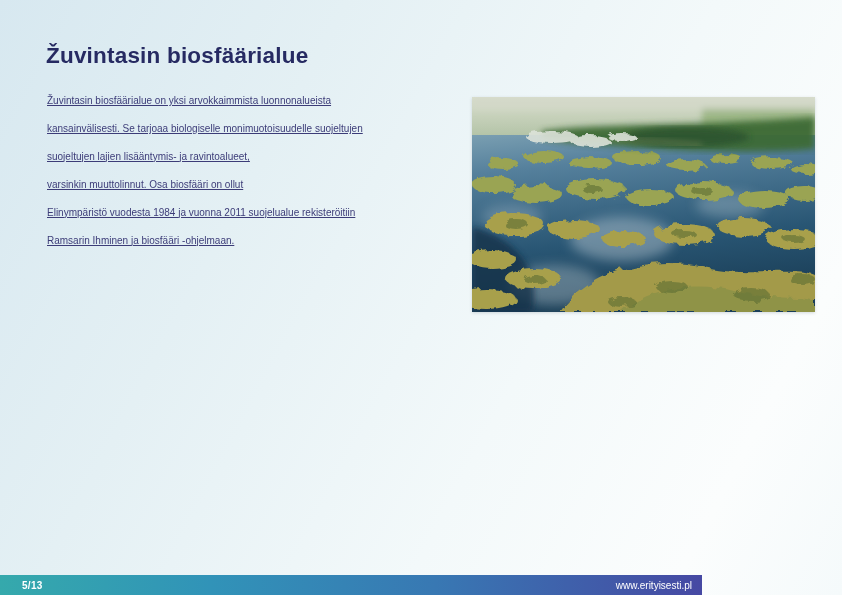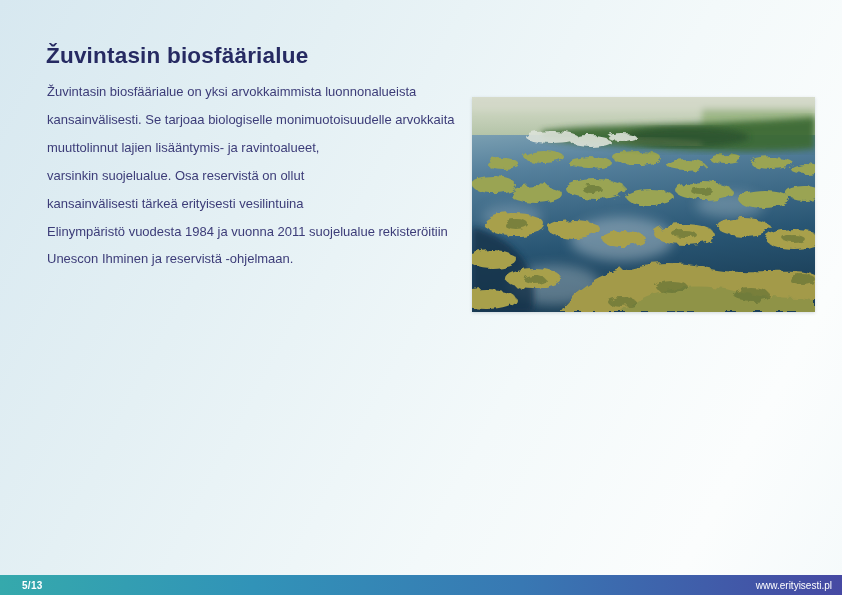--- a/index.html
+++ b/index.html
@@ -9,57 +9,57 @@
     overflow:hidden;
     background:linear-gradient(118deg,#d7e8f0 0%,#e4f0f4 30%,#f3f9fa 62%,#fbfdfd 85%,#f5fafb 100%);
     font-family:"Liberation Sans", sans-serif;
   }
   .title{
     position:absolute;left:46px;top:43px;
     font-size:22.5px;font-weight:bold;letter-spacing:.2px;
     color:#262a62;margin:0;
   }
   .body-text{
-    position:absolute;left:47px;top:78px;
-    font-size:13px;line-height:27.9px;
+    position:absolute;left:47px;top:87px;
+    font-size:10px;line-height:27.9px;
     color:#3c3c78;
     z-index:1;
+    text-decoration:underline;
   }
   .body-line{white-space:nowrap;}
   .photo{
     position:absolute;left:472px;top:97px;width:343px;height:215px;
     z-index:2;overflow:hidden;
     box-shadow:0 1px 3px rgba(40,60,80,.18);
   }
   .photo svg{display:block;width:100%;height:100%;}
   .footer{
-    position:absolute;left:0;bottom:0;width:842px;height:20px;
+    position:absolute;left:0;bottom:0;width:702px;height:20px;
     background:linear-gradient(90deg,#35a9ac 0%,#3193b8 30%,#3878b3 62%,#4649a3 100%);
     display:flex;align-items:center;justify-content:space-between;
     box-sizing:border-box;padding:0 10px 0 22px;
     color:#ffffff;z-index:3;
   }
   .page-num{font-size:10px;font-weight:bold;letter-spacing:.3px;}
   .website{font-size:10px;}
 </style>
 </head>
 <body>
 
 <div class="slide">
 
   <h1 class="title">Žuvintasin biosfäärialue</h1>
 
   <div class="body-text">
     <div class="body-line">Žuvintasin biosfäärialue on yksi arvokkaimmista luonnonalueista</div>
-    <div class="body-line">kansainvälisesti. Se tarjoaa biologiselle monimuotoisuudelle arvokkaita</div>
-    <div class="body-line">muuttolinnut lajien lisääntymis- ja ravintoalueet,</div>
-    <div class="body-line">varsinkin suojelualue. Osa reservistä on ollut</div>
-    <div class="body-line">kansainvälisesti tärkeä erityisesti vesilintuina</div>
+    <div class="body-line">kansainvälisesti. Se tarjoaa biologiselle monimuotoisuudelle suojeltujen</div>
+    <div class="body-line">suojeltujen lajien lisääntymis- ja ravintoalueet,</div>
+    <div class="body-line">varsinkin muuttolinnut. Osa biosfääri on ollut</div>
     <div class="body-line">Elinympäristö vuodesta 1984 ja vuonna 2011 suojelualue rekisteröitiin</div>
-    <div class="body-line">Unescon Ihminen ja reservistä -ohjelmaan.</div>
+    <div class="body-line">Ramsarin Ihminen ja biosfääri -ohjelmaan.</div>
   </div>
 
   <div class="photo">
     <svg viewBox="0 0 343 215" preserveAspectRatio="none" aria-hidden="true">
       <defs>
         <linearGradient id="wg" x1="0" y1="0" x2="0.15" y2="1">
           <stop offset="0" stop-color="#9dbcc6"></stop>
           <stop offset="0.35" stop-color="#55809c"></stop>
           <stop offset="0.72" stop-color="#295674"></stop>
           <stop offset="1" stop-color="#1b3f58"></stop>

